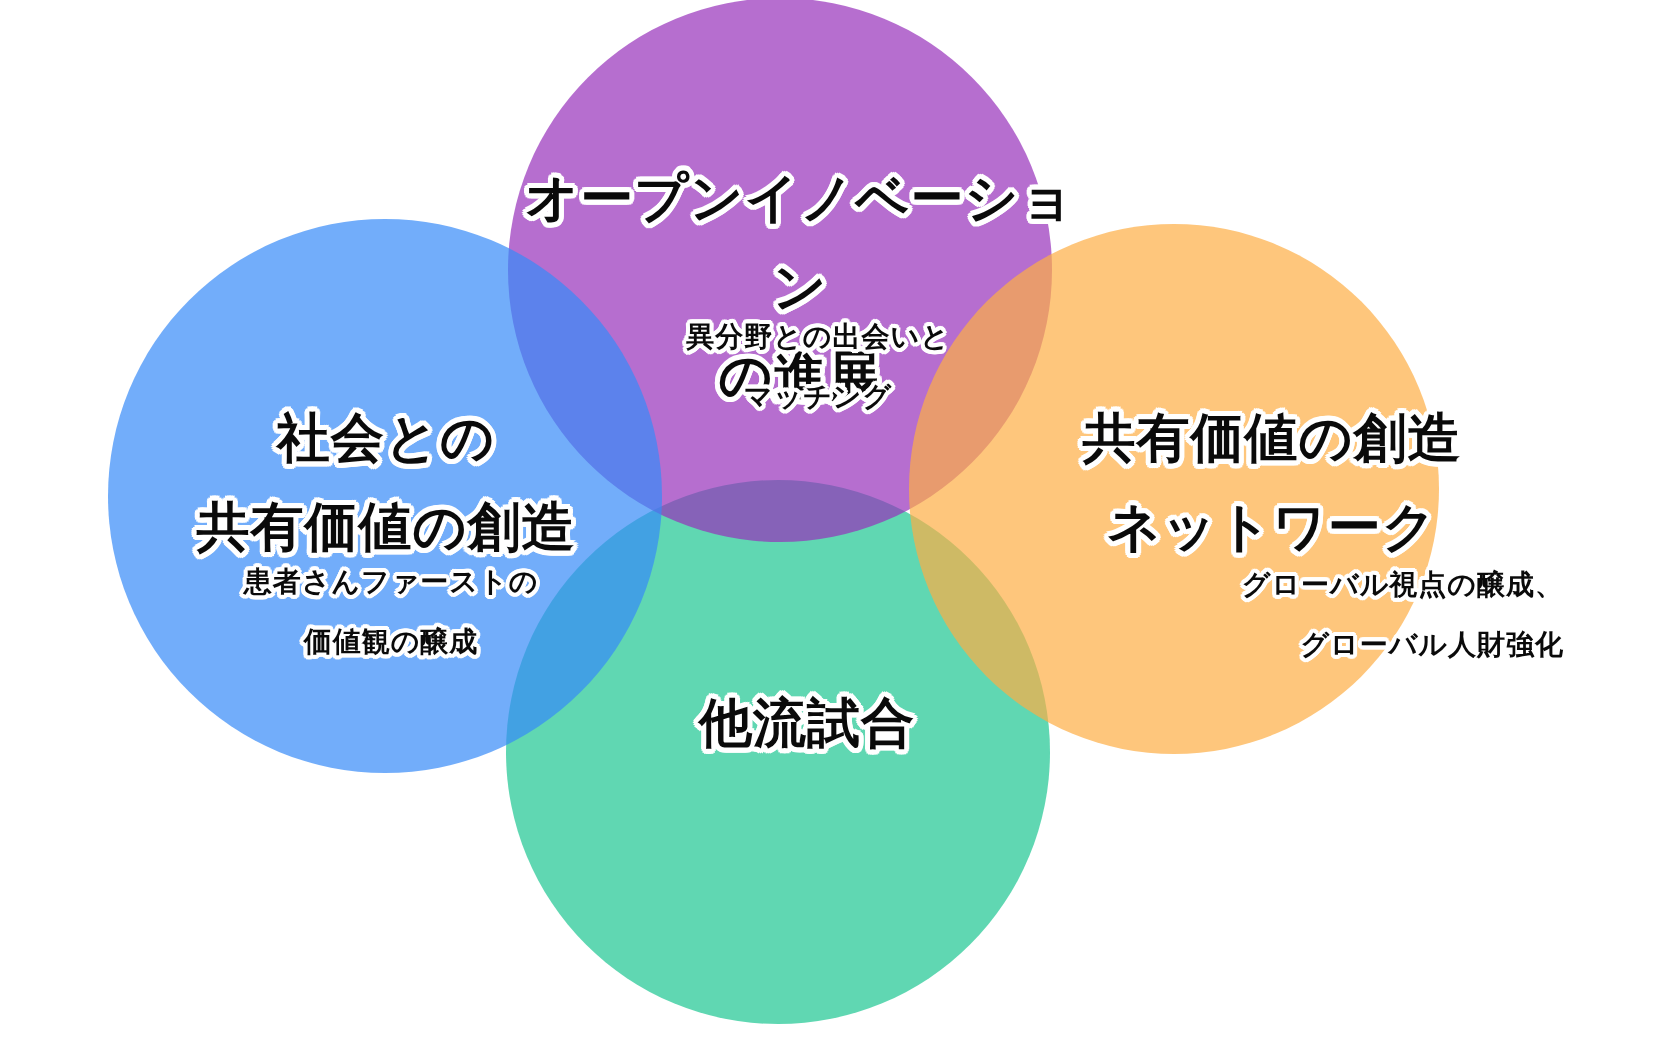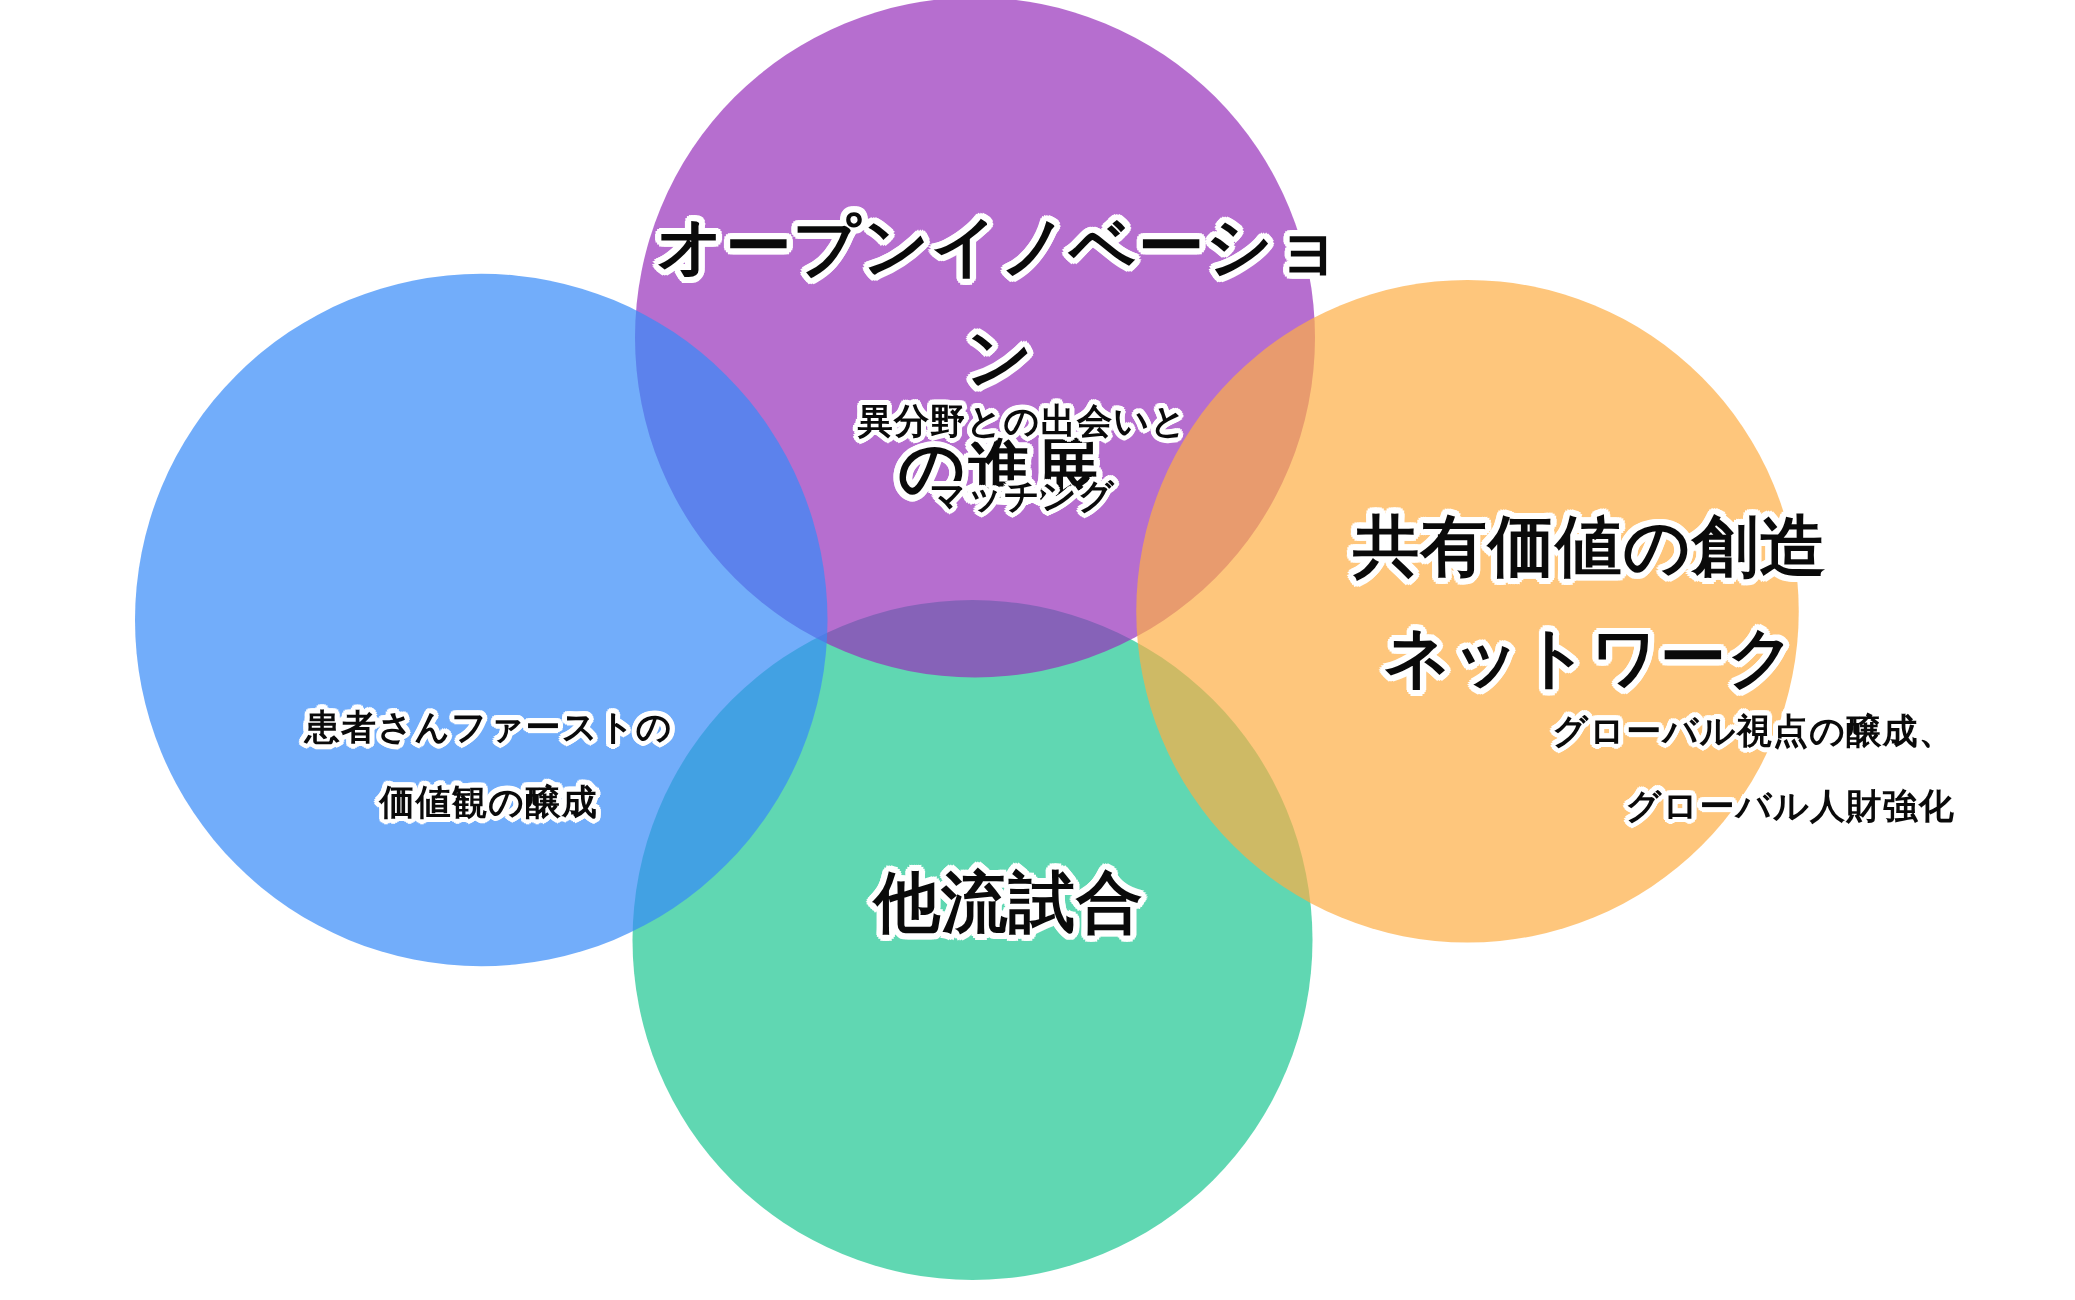--- a/index.html
+++ b/index.html
@@ -70,20 +70,22 @@
   <div class="circle c-left" style="background-color: rgba(54, 138, 248, 0.7);"></div>
 
   <div class="circle c-right" style="background-color: rgba(254, 174, 69, 0.7);"></div>
 
   <div class="label title t-top-title" style="color: rgb(10, 10, 10);">オープンイノベーション
 の進展</div>
 
   <div class="label subtitle t-top-sub" style="color: rgb(10, 10, 10);">異分野との出会いと
 マッチング</div>
 
+  <div class="label title t-left-title" style="color: rgb(10, 10, 10);">社会との
+共有価値の創造</div>
 
   <div class="label subtitle t-left-sub" style="color: rgb(10, 10, 10);">患者さんファーストの
 価値観の醸成</div>
 
   <div class="label title t-right-title" style="color: rgb(10, 10, 10);">共有価値の創造
 ネットワーク</div>
 
   <div class="label subtitle t-right-sub" style="color: rgb(10, 10, 10);">グローバル視点の醸成、
 グローバル人財強化</div>
 

